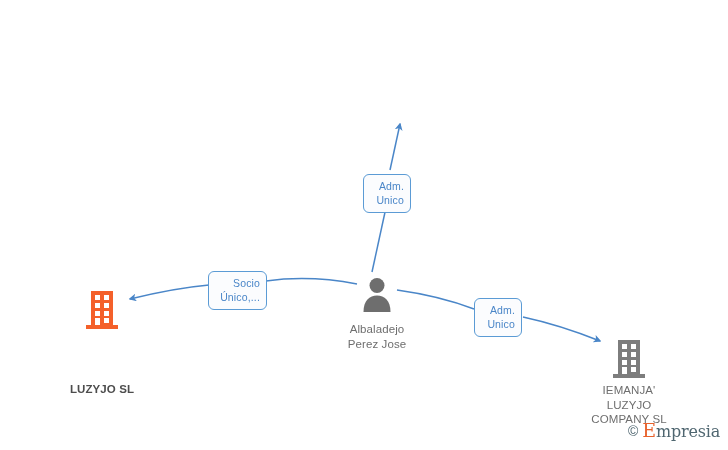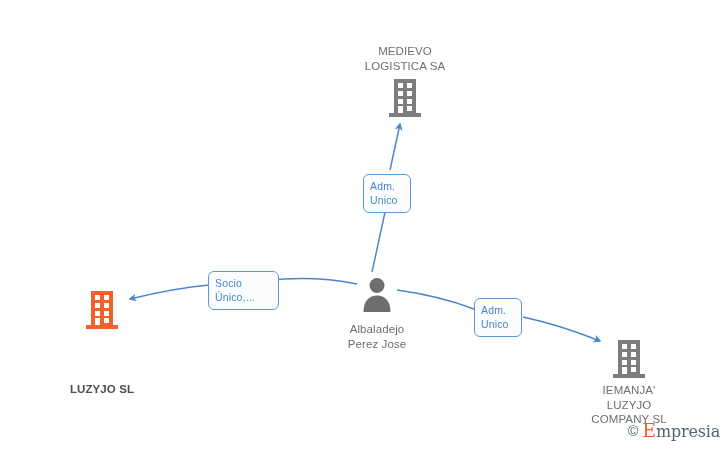--- a/index.html
+++ b/index.html
@@ -57,21 +57,21 @@
   
   .rel-box {
     position: absolute;
     box-sizing: border-box;
     border: 1.4px solid #5b9bd5;
     border-radius: 6px;
     background: #fbfcfe;
     color: #4a86c8;
     font-size: 10.5px;
     line-height: 14px;
-    text-align: left;
+    text-align: right;
     padding: 4px 6px 5px 6px;
     white-space: pre-line;
     letter-spacing: 0.15px;
   }
 
   
   #watermark {
     position: absolute;
     right: 8px;
     bottom: 6px;
@@ -124,38 +124,20 @@
       <path d="M 357,284 Q 310,275 266,281" stroke="#4a86c8" stroke-width="1.5" fill="none"></path>
       <path d="M 209,285 Q 175,288 130,299" stroke="#4a86c8" stroke-width="1.5" fill="none" marker-end="url(#arrow-left)"></path>
     </g>
 
     <g>
       <path d="M 397,290 Q 440,296 474,309" stroke="#4a86c8" stroke-width="1.5" fill="none"></path>
       <path d="M 523,317 Q 560,325 600,341" stroke="#4a86c8" stroke-width="1.5" fill="none" marker-end="url(#arrow-right)"></path>
     </g>
   </svg>
 
-  <div class="node label-top" style="left:405px; top:44px;">
-    <span class="node-label">MEDIEVO
-LOGISTICA SA</span>
-    <span class="icon-wrap">
-      <svg width="36" height="44" viewBox="0 0 36 44" xmlns="http://www.w3.org/2000/svg">
-        <rect x="7" y="3" width="22" height="34" fill="#7d7d7d"></rect>
-        <rect x="2" y="37" width="32" height="4" fill="#7d7d7d"></rect>
-        <rect x="11" y="7" width="5" height="5" fill="#ffffff"></rect>
-        <rect x="20" y="7" width="5" height="5" fill="#ffffff"></rect>
-        <rect x="11" y="15" width="5" height="5" fill="#ffffff"></rect>
-        <rect x="20" y="15" width="5" height="5" fill="#ffffff"></rect>
-        <rect x="11" y="23" width="5" height="5" fill="#ffffff"></rect>
-        <rect x="20" y="23" width="5" height="5" fill="#ffffff"></rect>
-        <rect x="11" y="30" width="5" height="7" fill="#ffffff"></rect>
-        <rect x="20" y="30" width="5" height="5" fill="#ffffff"></rect>
-      </svg>
-    </span>
-  </div>
 
   <div class="node" style="left:102px; top:288px;">
     <span class="icon-wrap">
       <svg width="36" height="44" viewBox="0 0 36 44" xmlns="http://www.w3.org/2000/svg">
         <rect x="7" y="3" width="22" height="34" fill="#f4602a"></rect>
         <rect x="2" y="37" width="32" height="4" fill="#f4602a"></rect>
         <rect x="11" y="7" width="5" height="5" fill="#ffffff"></rect>
         <rect x="20" y="7" width="5" height="5" fill="#ffffff"></rect>
         <rect x="11" y="15" width="5" height="5" fill="#ffffff"></rect>
         <rect x="20" y="15" width="5" height="5" fill="#ffffff"></rect>
@@ -195,21 +177,21 @@
       </svg>
     </span>
     <span class="node-label">IEMANJA'
 LUZYJO
 COMPANY SL</span>
   </div>
 
   <div class="rel-box" style="left:363px; top:174px; width:48px;">Adm.
 Unico</div>
 
-  <div class="rel-box" style="left:208px; top:271px; width:71px;">Socio
+  <div class="rel-box" style="left:208px; top:271px; width:59px;">Socio
 Único,...</div>
 
   <div class="rel-box" style="left:474px; top:298px; width:48px;">Adm.
 Unico</div>
 
   <div id="watermark">
     <span class="wm-c">©</span>
     <span class="wm-text"><span class="wm-first">E</span><span>mpresia</span></span>
   </div>
 

